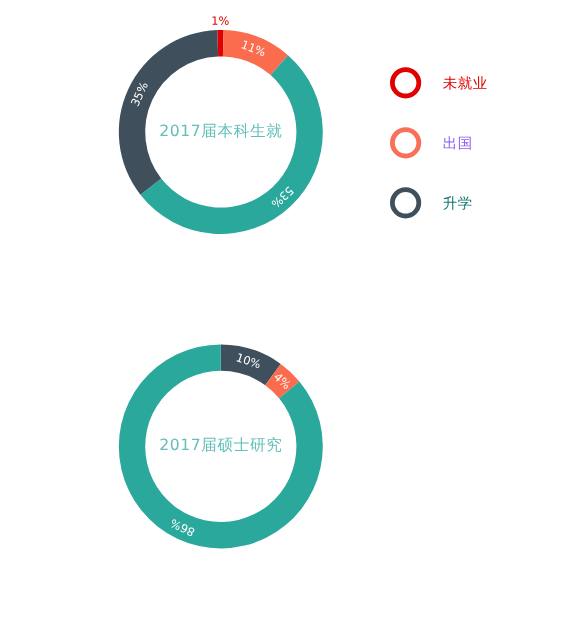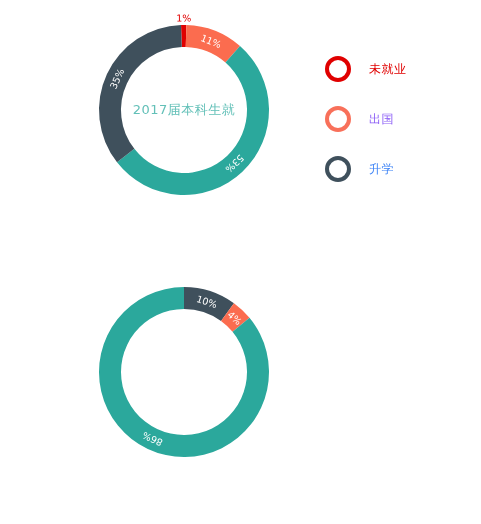--- a/index.html
+++ b/index.html
@@ -124,21 +124,21 @@
     <div class="legend-item">
       <span class="legend-ring" style="border-color:#e00000"></span>
       <span class="legend-label" style="color:#e00000">未就业</span>
     </div>
     <div class="legend-item">
       <span class="legend-ring" style="border-color:#f8705a"></span>
       <span class="legend-label" style="color:#8b5cf6">出国</span>
     </div>
     <div class="legend-item">
       <span class="legend-ring" style="border-color:#3f505c"></span>
-      <span class="legend-label" style="color:#3b82f6">升学</span>
+      <span class="legend-label" style="color:#0f766e">升学</span>
     </div>
   </div>
 
 </div>
 
 <div class="chart-block" id="chart-block-2">
 
   <div class="donut-wrap">
     <svg class="donut-svg" viewBox="0 0 170 170">
       <g id="arcs-1">
@@ -146,16 +146,17 @@
           <path d="M 134.9617464448602 16.23355547812946 A 85 85 0 0 1 150.49362563594207 30.81896087136137 L 133.5423342948747 44.84228864583255 A 63 63 0 0 0 122.0304708944258 34.03192935437831 Z" fill="#fb6c4f"></path>
           <path d="M 150.49362563594207 30.81896087136137 A 85 85 0 1 1 84.99999999999999 0 L 84.99999999999999 22 A 63 63 0 1 0 133.5423342948747 44.84228864583255 Z" fill="#2ba89c"></path>
         </g>
       <g id="labels-1">
           <text x="107.86725758374611" y="14.621817794158645" text-anchor="middle" dominant-baseline="central" class="slice-label" transform="rotate(18 107.86725758374611 14.621817794158645)">10%</text>
           <text x="135.65648583872297" y="31.056321570815555" text-anchor="middle" dominant-baseline="central" class="slice-label" transform="rotate(43.2 135.65648583872297 31.056321570815555)">4%</text>
           <text x="53.49233242418465" y="151.95720188248546" text-anchor="middle" dominant-baseline="central" class="slice-label" transform="rotate(205.2 53.49233242418465 151.95720188248546)">86%</text>
         </g>
     </svg>
     <div class="donut-center">
+      <div class="donut-center-line">2017届硕士研究</div>
     </div>
   </div>
 
 </div>
 
 </body></html>

